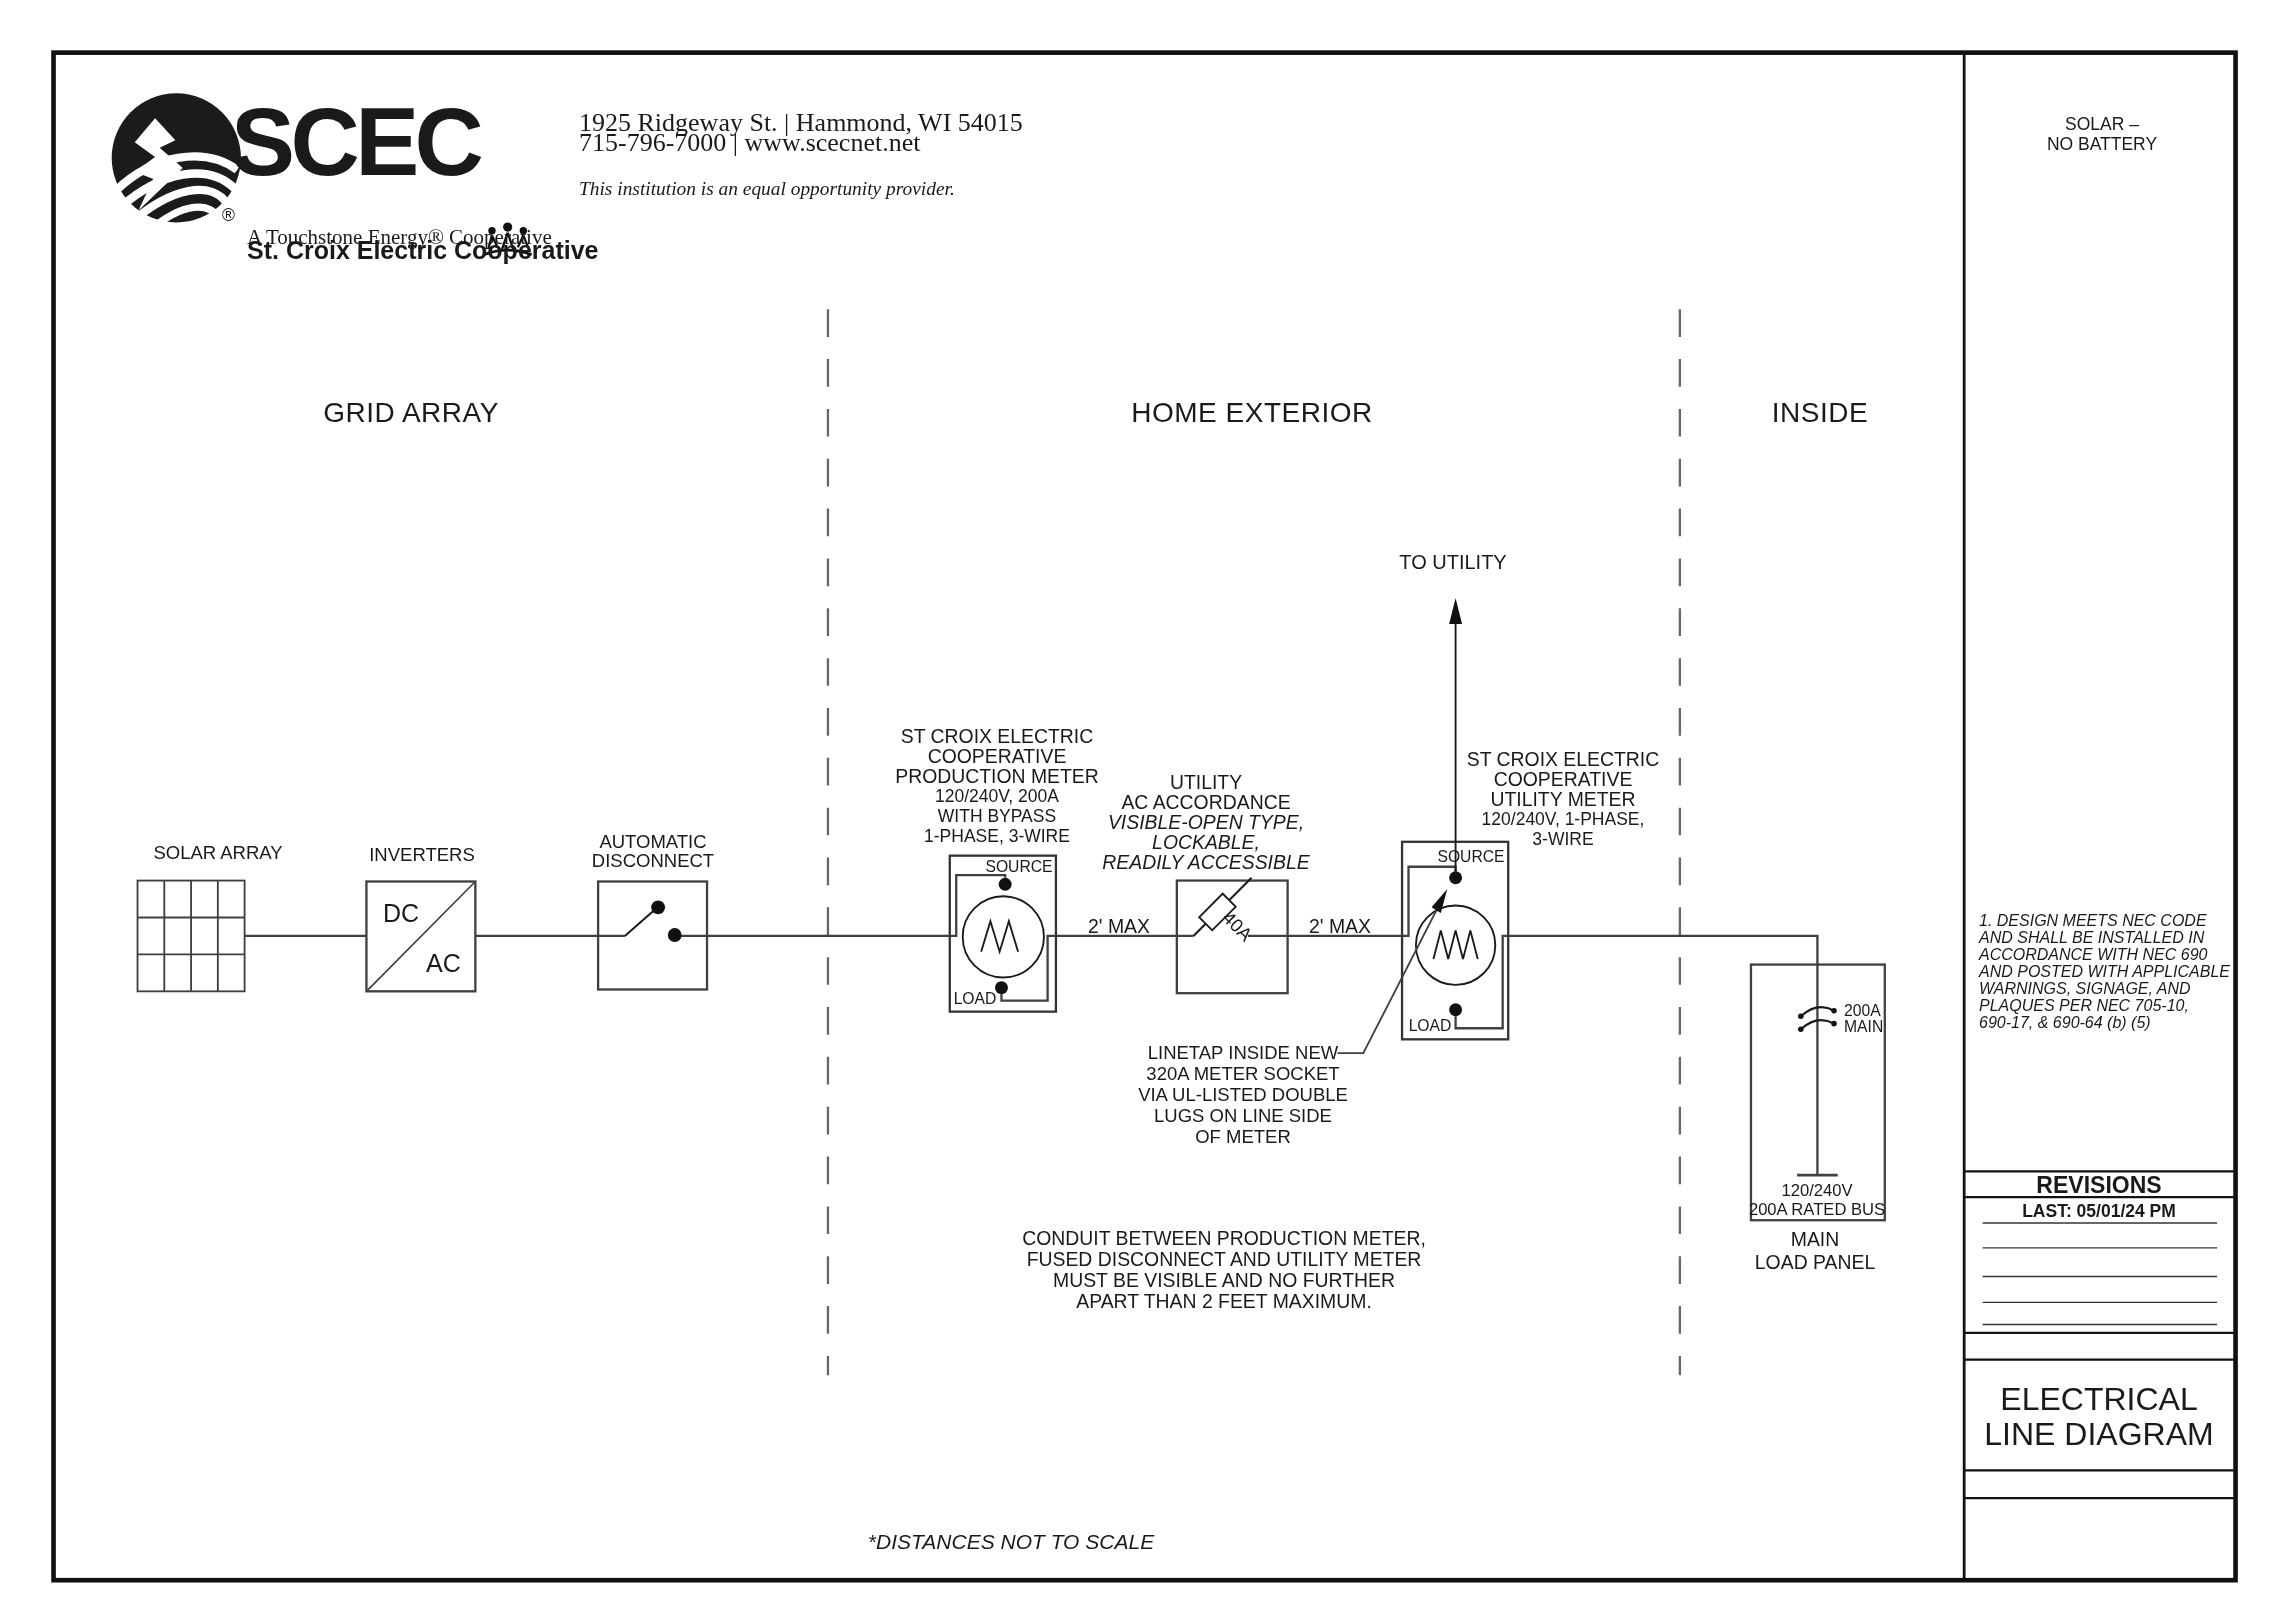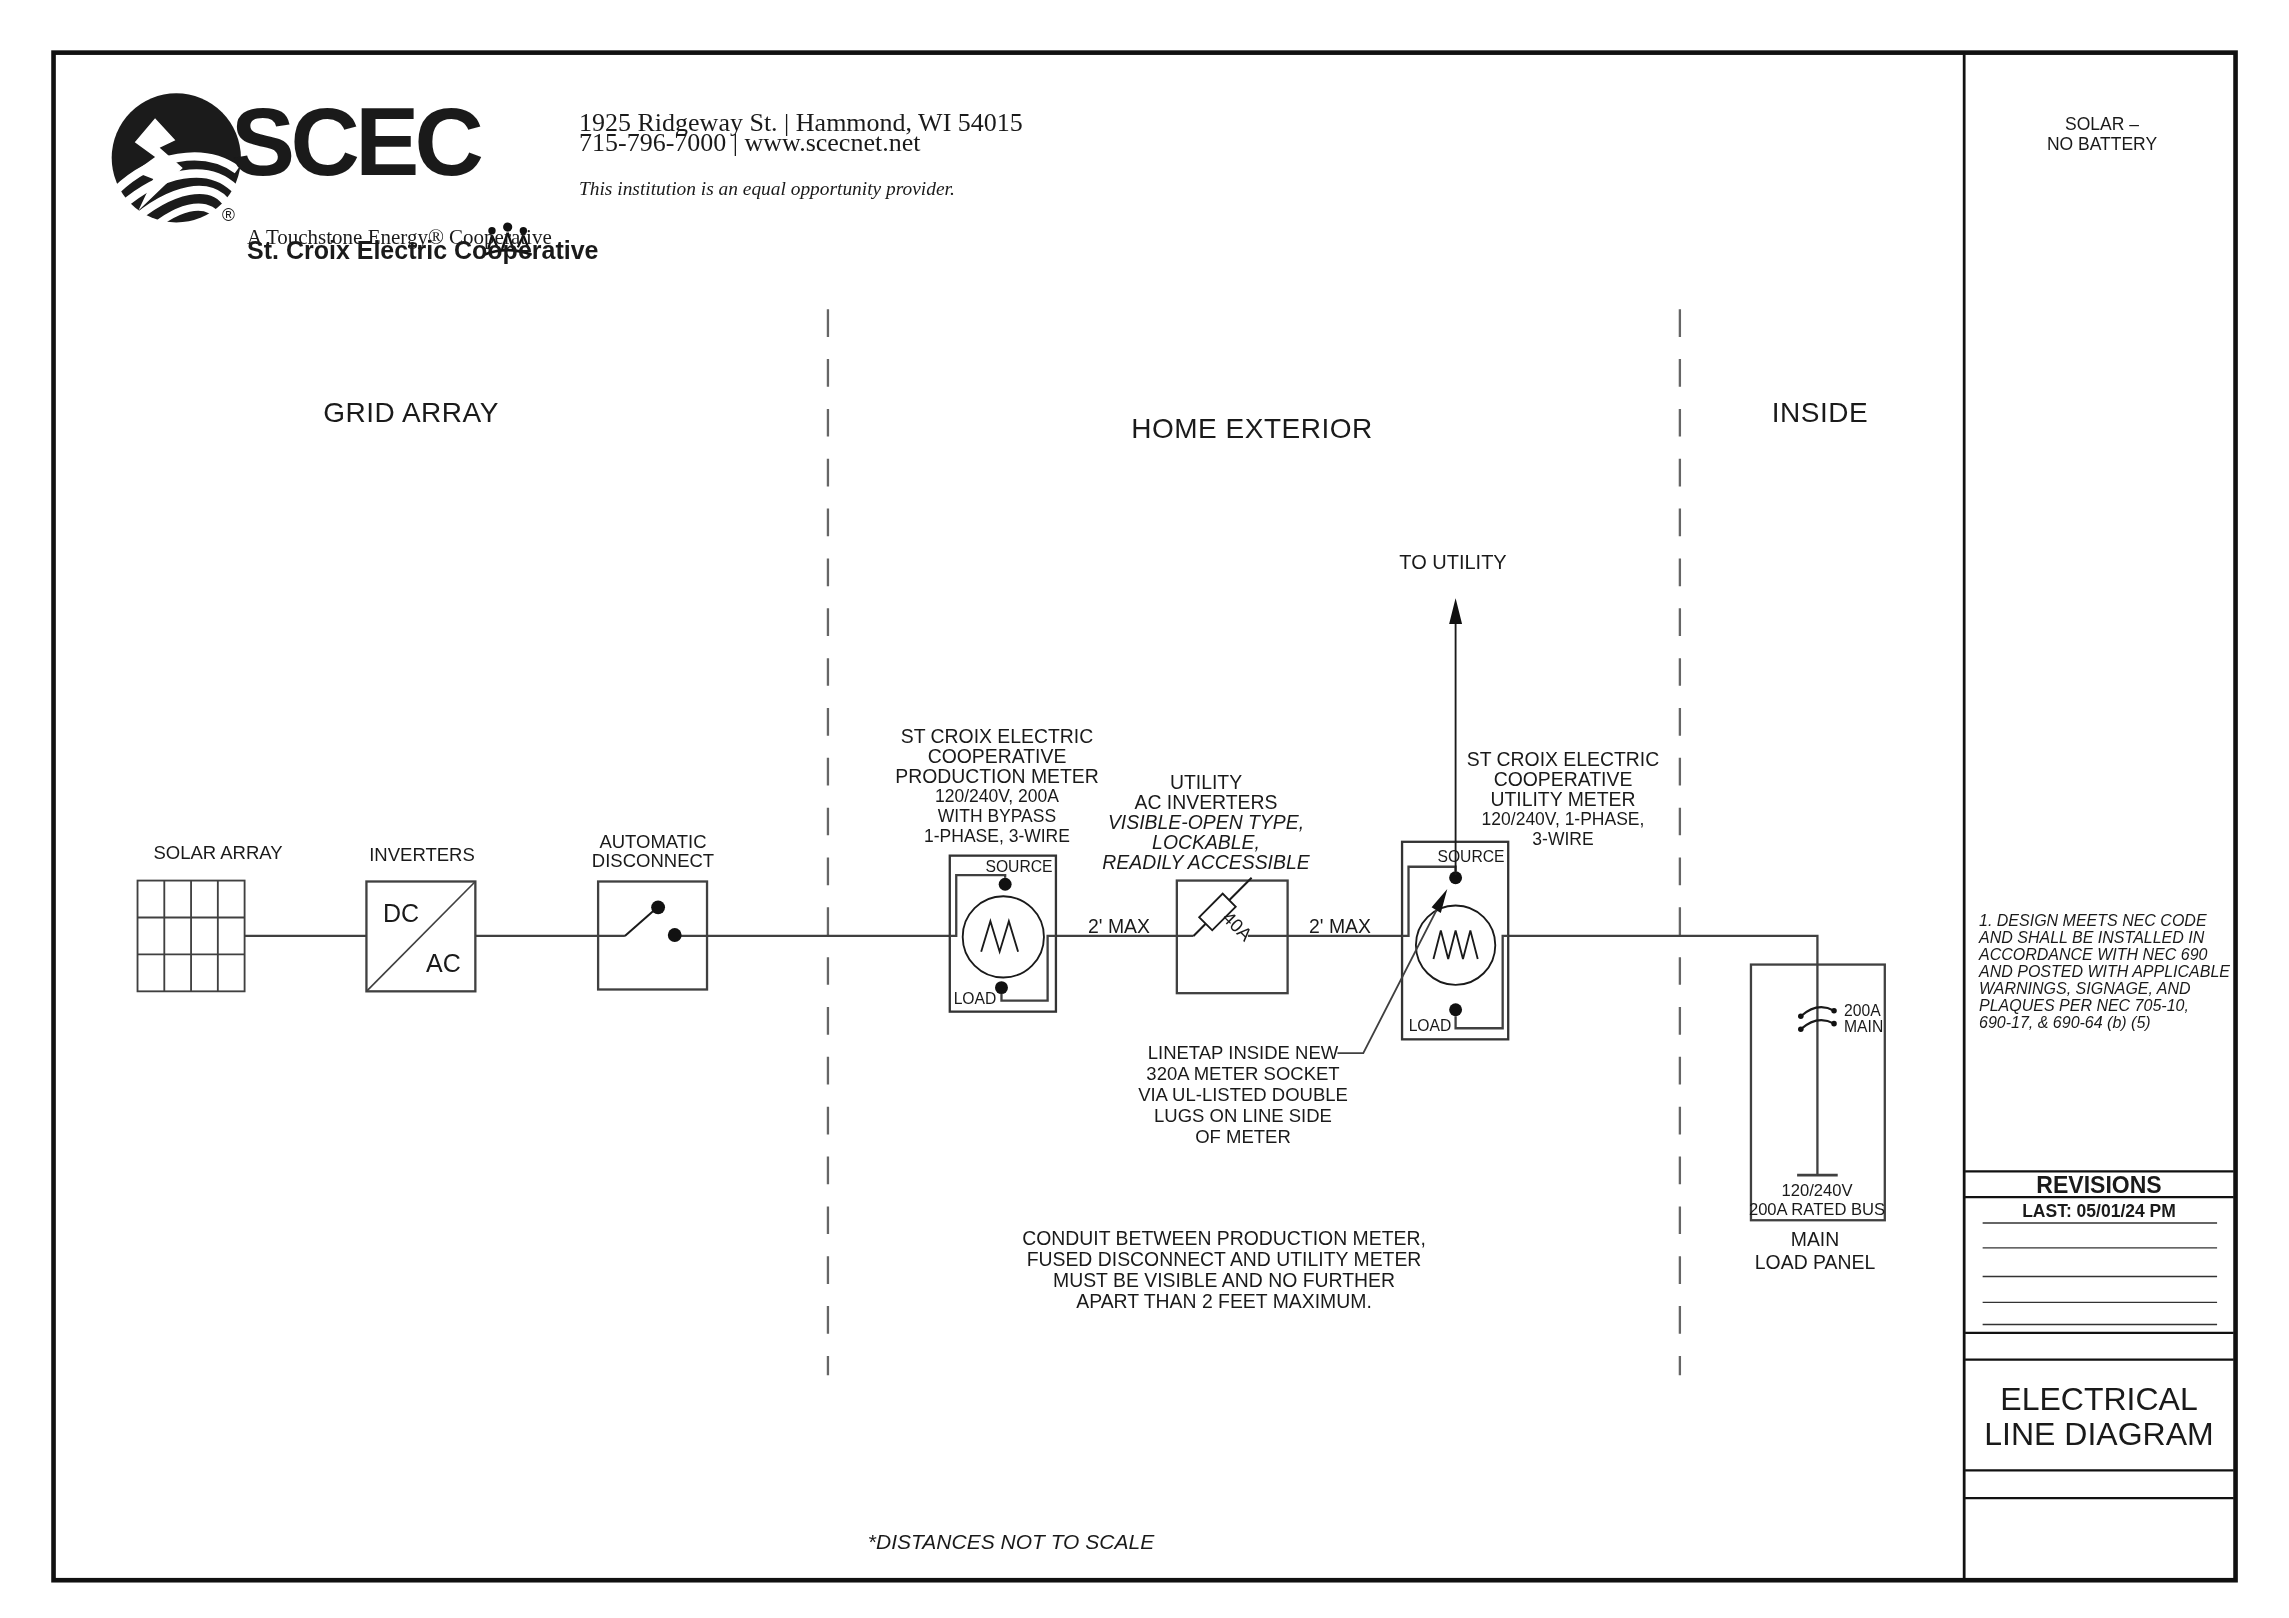--- a/index.html
+++ b/index.html
@@ -138,21 +138,21 @@
 <div class="abs b" style="left:231px;top:94px;font-size:96px;line-height:1;letter-spacing:-4.6px;">SCEC</div>
 <div class="abs" style="left:222px;top:205px;font-size:17.5px;">®</div>
 <div class="abs" style="left:247px;top:189px;font-size:25px;font-weight:600;margin-top:47px;">St. Croix Electric Cooperative</div>
 <div class="abs serif" style="left:247px;top:225px;font-size:21px;">A Touchstone Energy® Cooperative</div>
 
 <div class="abs serif" style="left:579px;top:108px;font-size:26px;">1925 Ridgeway St. | Hammond, WI 54015</div>
 <div class="abs serif" style="left:579px;top:128px;font-size:26px;">715-796-7000 | www.scecnet.net</div>
 <div class="abs serif it" style="left:579px;top:178px;font-size:19.4px;">This institution is an equal opportunity provider.</div>
 
 <div class="abs ctr zone" style="left:411px;top:397px;">GRID ARRAY</div>
-<div class="abs ctr zone" style="left:1252px;top:397px;margin-top:16px;">HOME EXTERIOR</div>
+<div class="abs ctr zone" style="left:1252px;top:397px;">HOME EXTERIOR</div>
 <div class="abs ctr zone" style="left:1820px;top:397px;">INSIDE</div>
 
 <div class="abs ctr lbl" style="left:190px;top:842px;margin-left:28px;">SOLAR ARRAY</div>
 <div class="abs ctr lbl" style="left:422px;top:844px;">INVERTERS</div>
 <div class="abs" style="left:383px;top:899px;font-size:25px;">DC</div>
 <div class="abs" style="left:426px;top:949px;font-size:25px;">AC</div>
 
 <div class="abs ctr" style="left:653px;top:832px;font-size:18.5px;line-height:19.4px;">
   <div>AUTOMATIC</div>
   <div>DISCONNECT</div>
@@ -164,21 +164,21 @@
   <div>PRODUCTION METER</div>
   <div style="font-size:17.5px;">120/240V, 200A</div>
   <div style="font-size:17.5px;">WITH BYPASS</div>
   <div style="font-size:17.5px;">1-PHASE, 3-WIRE</div>
 </div>
 <div class="abs ctr" style="left:1019px;top:858px;font-size:15.7px;">SOURCE</div>
 <div class="abs ctr" style="left:975px;top:990px;font-size:15.7px;">LOAD</div>
 
 <div class="abs ctr" style="left:1206px;top:772px;font-size:19.4px;line-height:20px;">
   <div>UTILITY</div>
-  <div>AC INVERTERS</div>
+  <div>AC ACCORDANCE</div>
   <div class="it">VISIBLE-OPEN TYPE,</div>
   <div class="it">LOCKABLE,</div>
   <div class="it">READILY ACCESSIBLE</div>
 </div>
 
 <div class="abs ctr" style="left:1563px;top:749px;font-size:19.4px;line-height:20px;">
   <div>ST CROIX ELECTRIC</div>
   <div>COOPERATIVE</div>
   <div>UTILITY METER</div>
   <div style="font-size:17.5px;">120/240V, 1-PHASE,</div>

